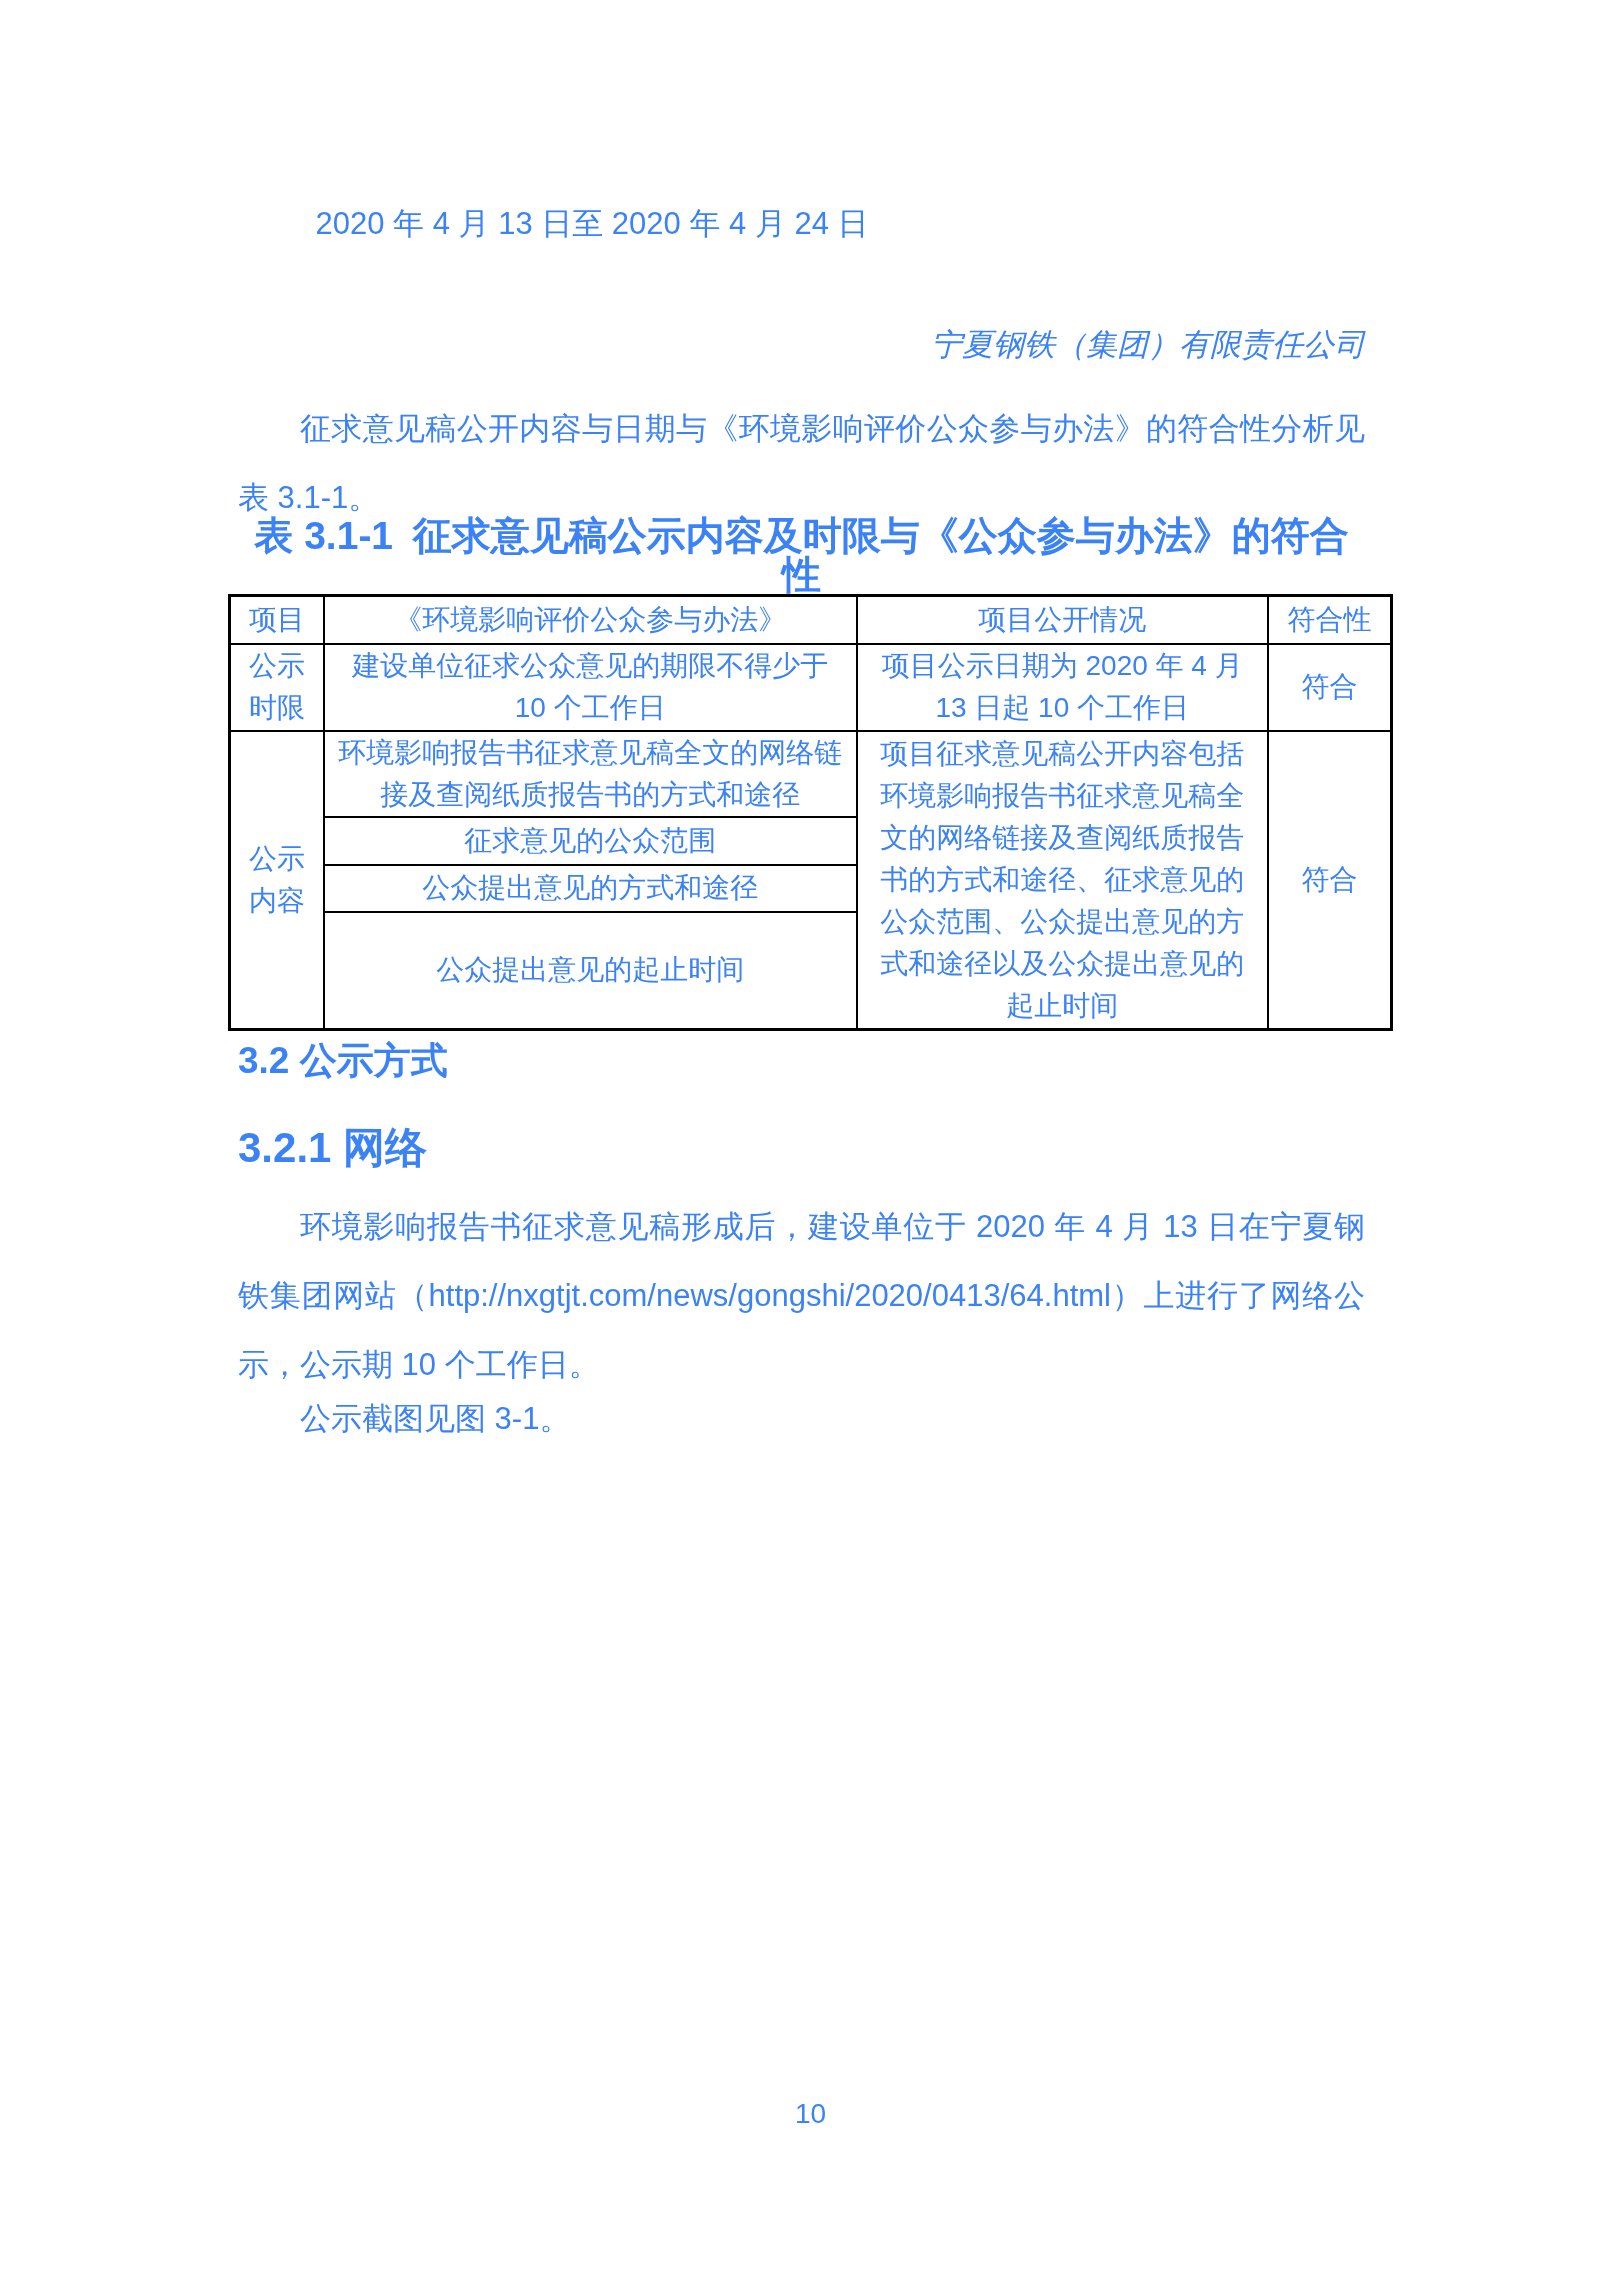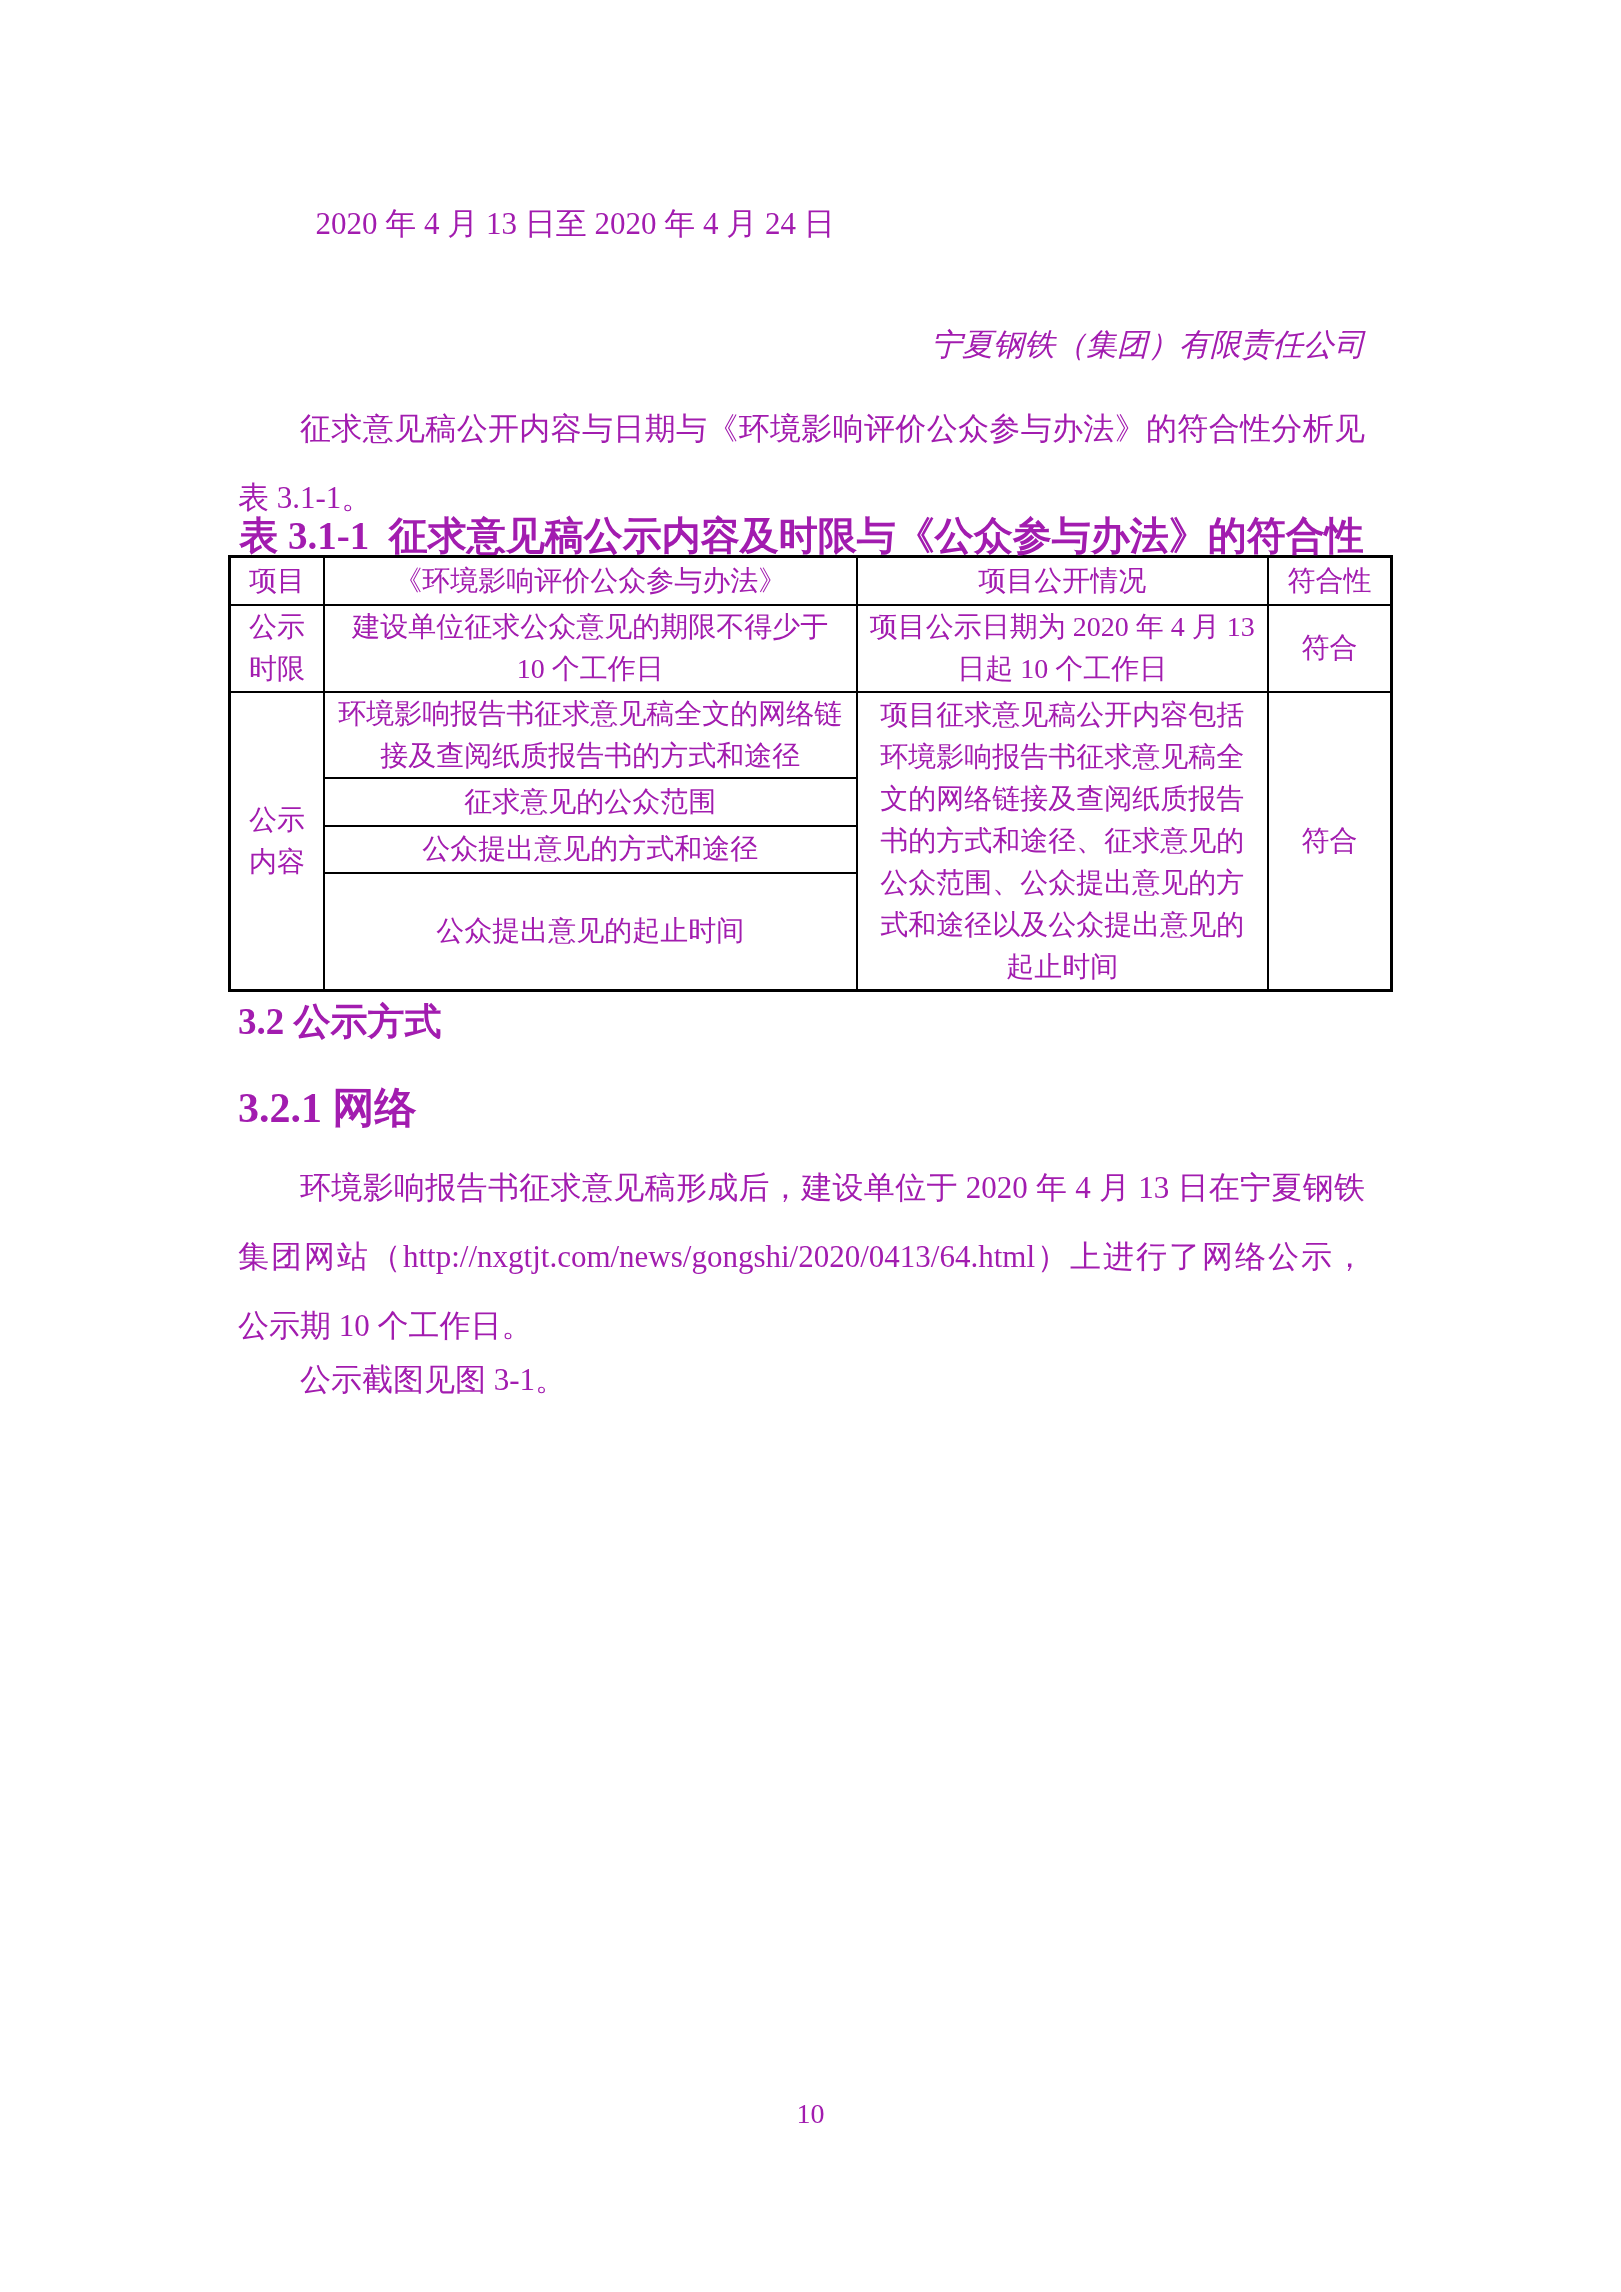--- a/index.html
+++ b/index.html
@@ -1,22 +1,22 @@
 <!DOCTYPE html>
 <html><head>
 <meta charset="utf-8">
 <style>
   html, body { margin: 0; padding: 0; background: #ffffff; }
   .page {
     position: relative;
     width: 1621px;
     height: 2293px;
     background: #ffffff;
-    color: #a21caf;
-    font-family: Liberation Serif, serif;
+    color: #3b82f6;
+    font-family: Liberation Sans, sans-serif;
     overflow: hidden;
   }
   .content {
     padding: 189px 256px 0 238px;
   }
   p {
     margin: 0;
     font-size: 31px;
     line-height: 69px;
     text-align: justify;

